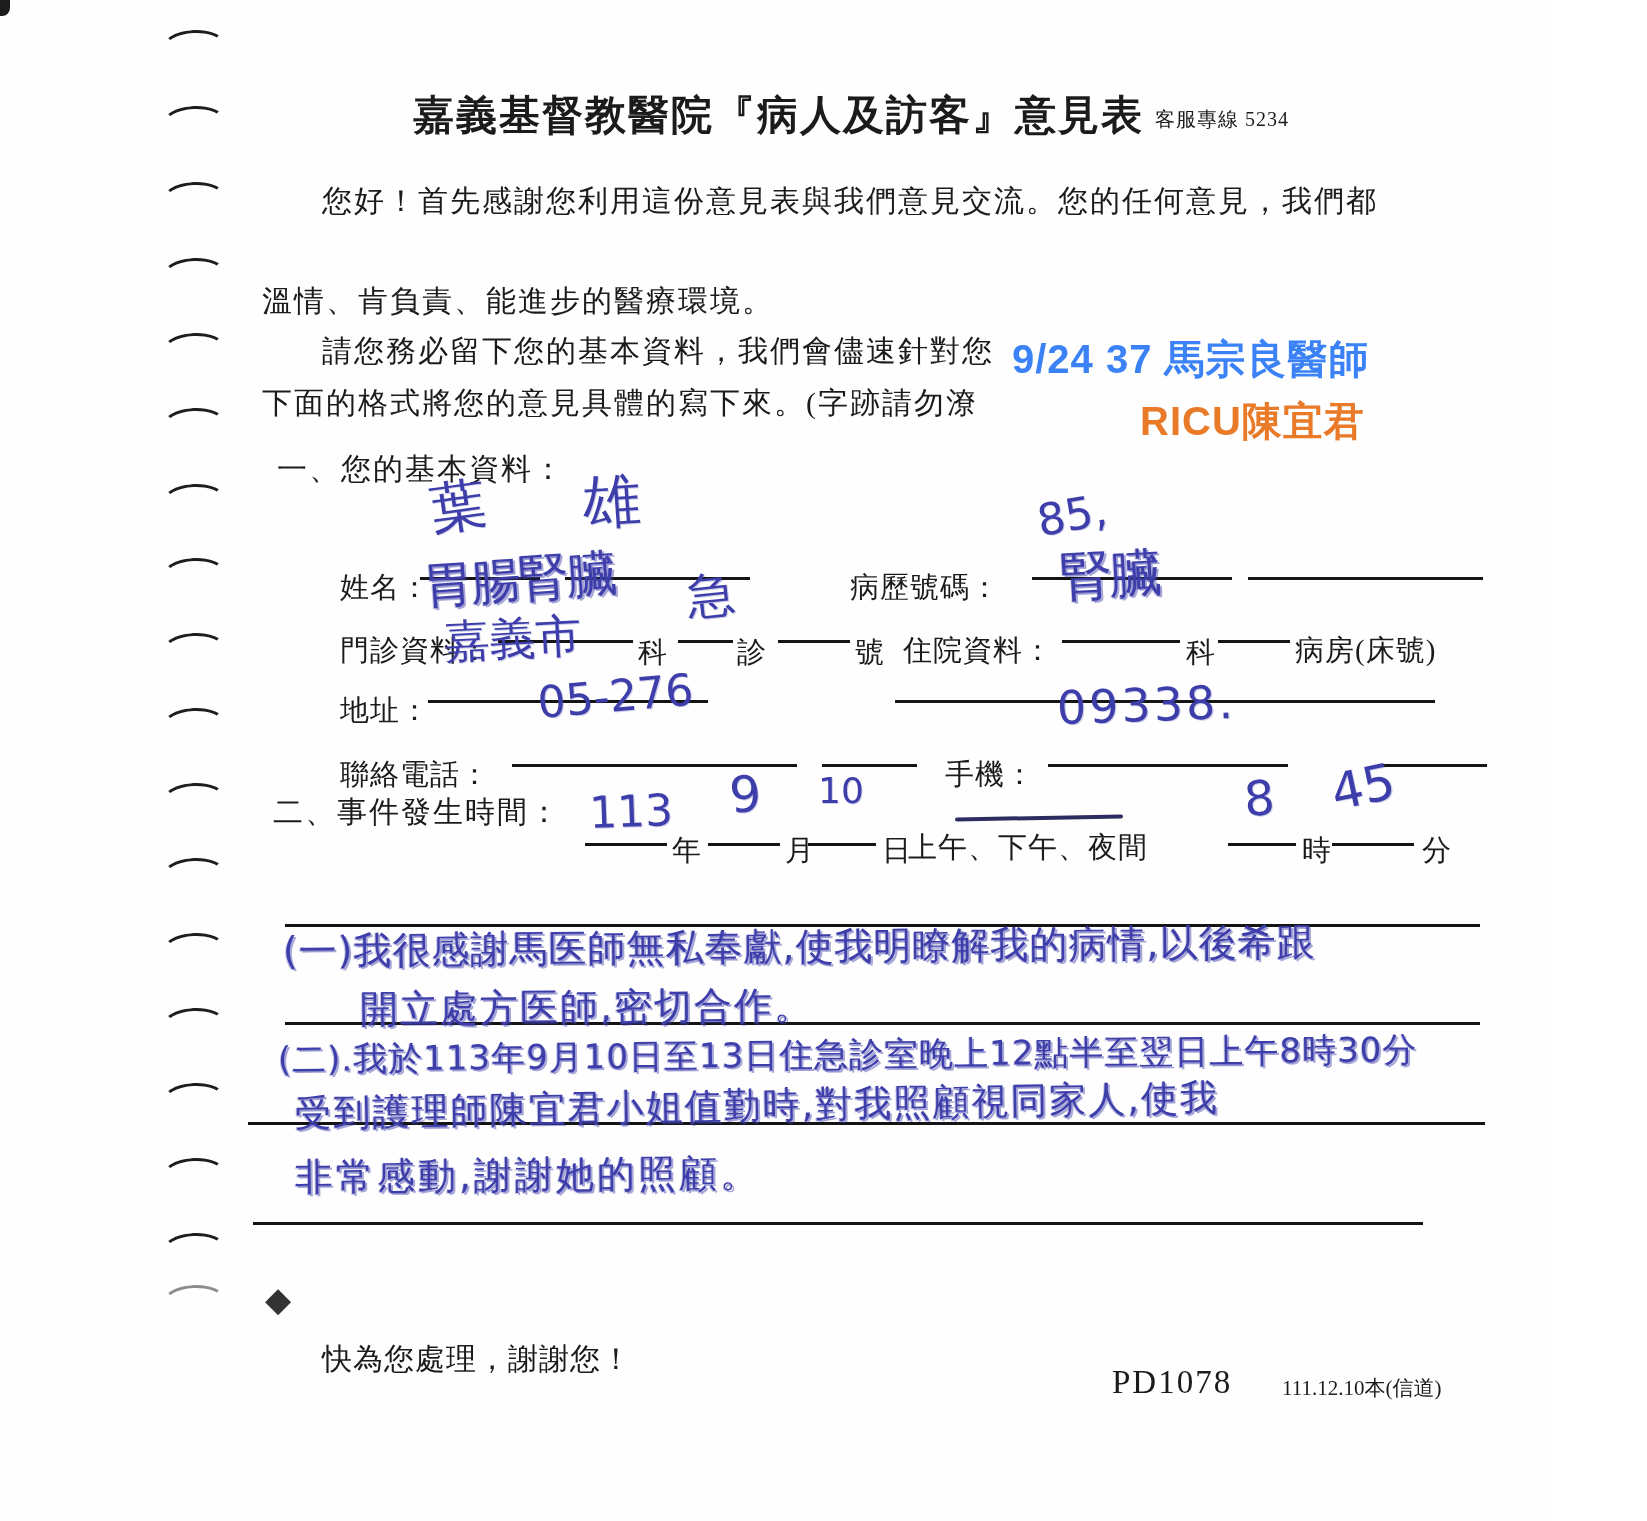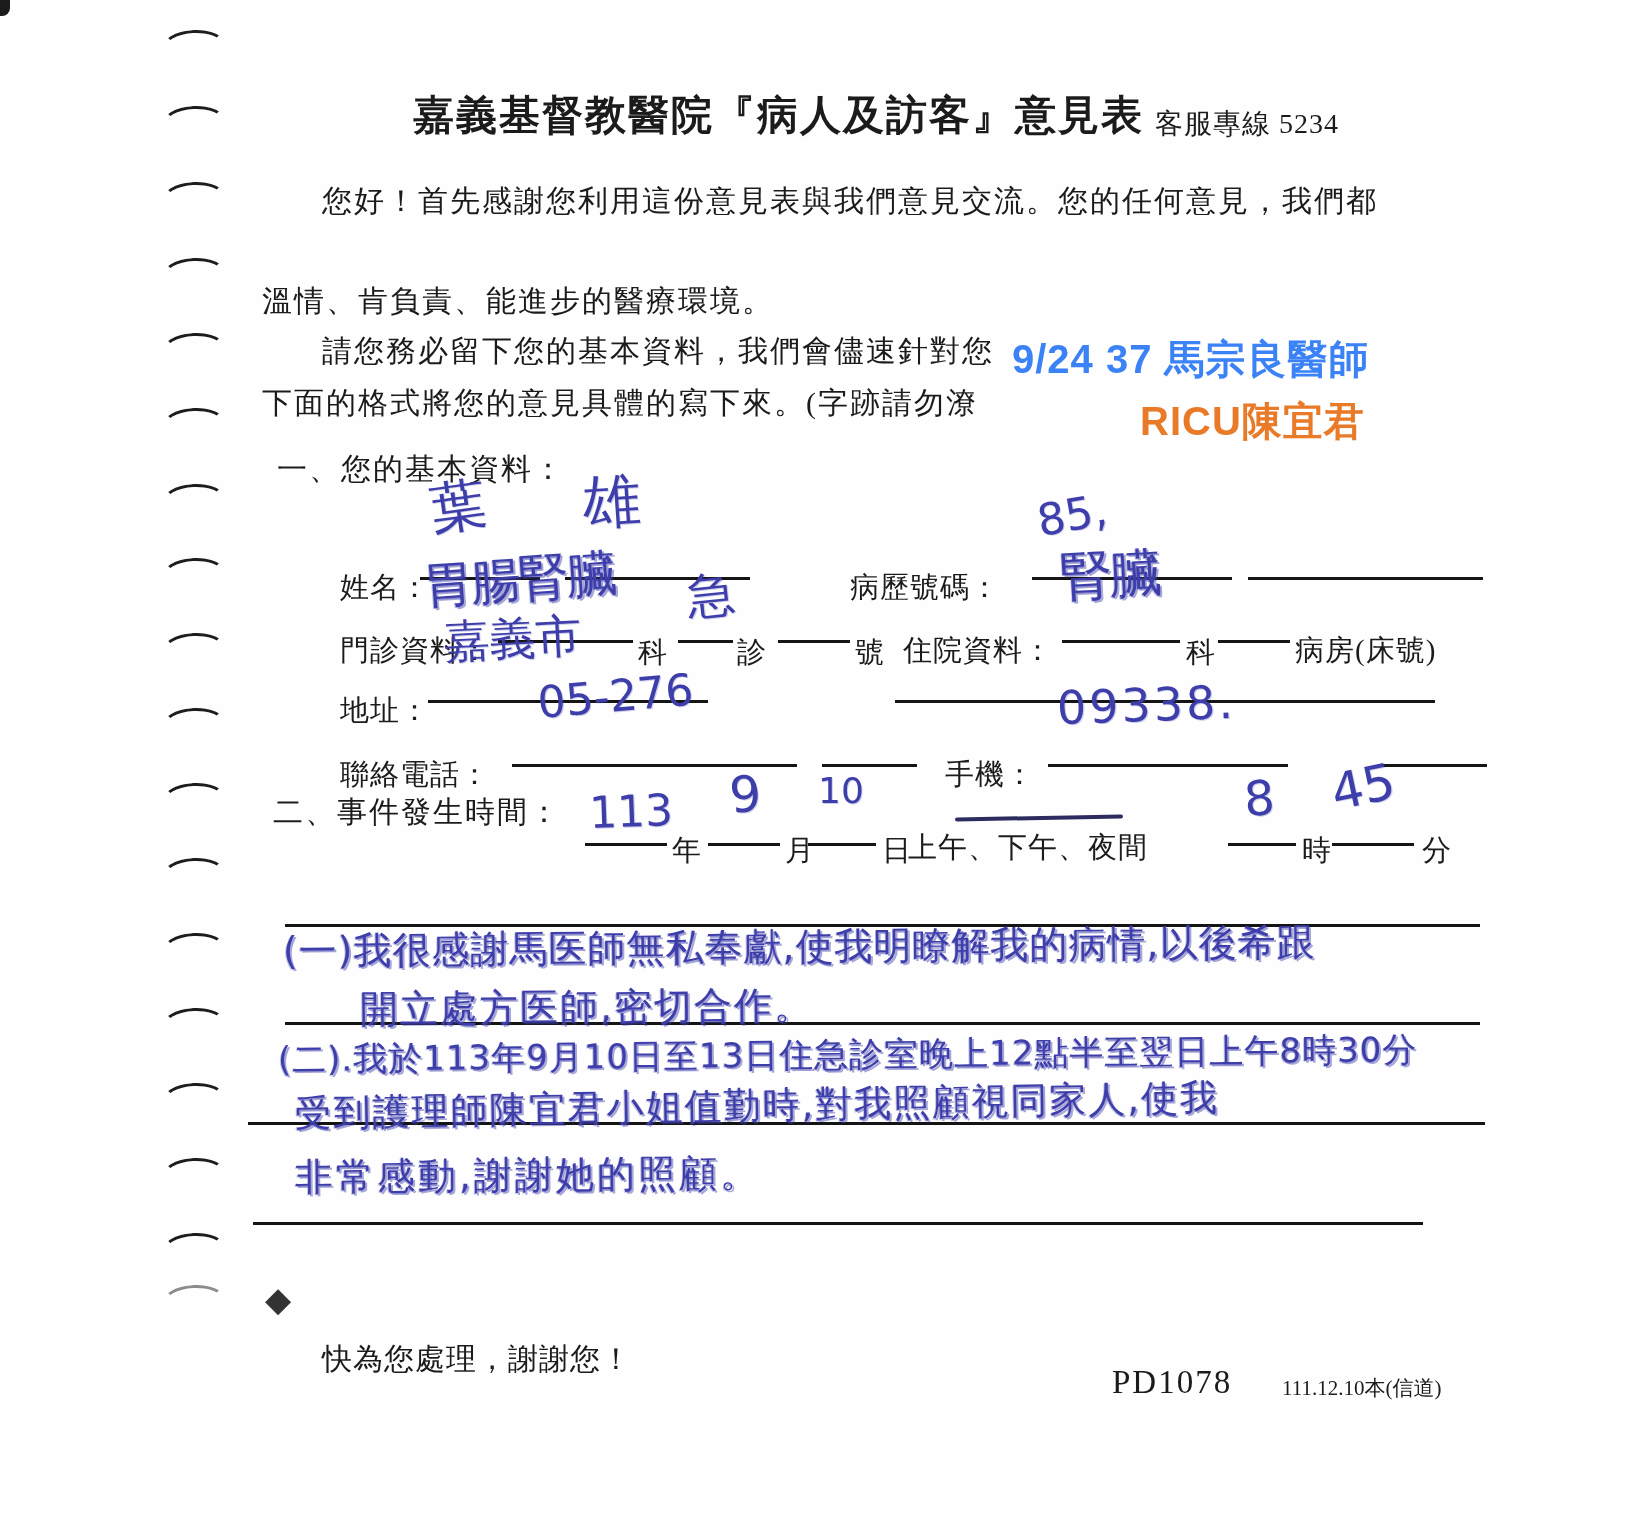--- a/index.html
+++ b/index.html
@@ -3,21 +3,21 @@
 <meta charset="utf-8">
 <style>
   html,body{margin:0;padding:0;background:#ffffff;}
   .page{
     position:relative;width:1551px;height:1521px;background:#fefefe;
     font-family:"Liberation Serif","DejaVu Serif",serif;color:#1a1a1a;overflow:hidden;
   }
   .abs{position:absolute;line-height:1.15;white-space:nowrap;}
   .print{font-family:"Liberation Serif","DejaVu Serif",serif;color:#1b1b1b;}
   .title{font-size:41px;font-weight:600;letter-spacing:2px;}
-  .hotline{font-size:28px;letter-spacing:1px;}
+  .hotline{font-size:20px;letter-spacing:1px;}
   .body-text{font-size:30px;letter-spacing:2px;}
   .label{font-size:29px;letter-spacing:1px;margin-top:36px;}
   .sec-heading{font-size:30px;letter-spacing:2px;font-weight:500;}
   .footer-text{font-size:30px;letter-spacing:1px;}
   .hand{
     font-family:"DejaVu Sans","Liberation Sans",sans-serif;
     color:#3e3eab;transform-origin:left bottom;
     text-shadow:1px 1px 0 rgba(62,62,171,.25);
   }
   .hand.scribble{text-shadow:2px 2px 0 rgba(62,62,171,.45), -1px 1px 0 rgba(62,62,171,.3);}

